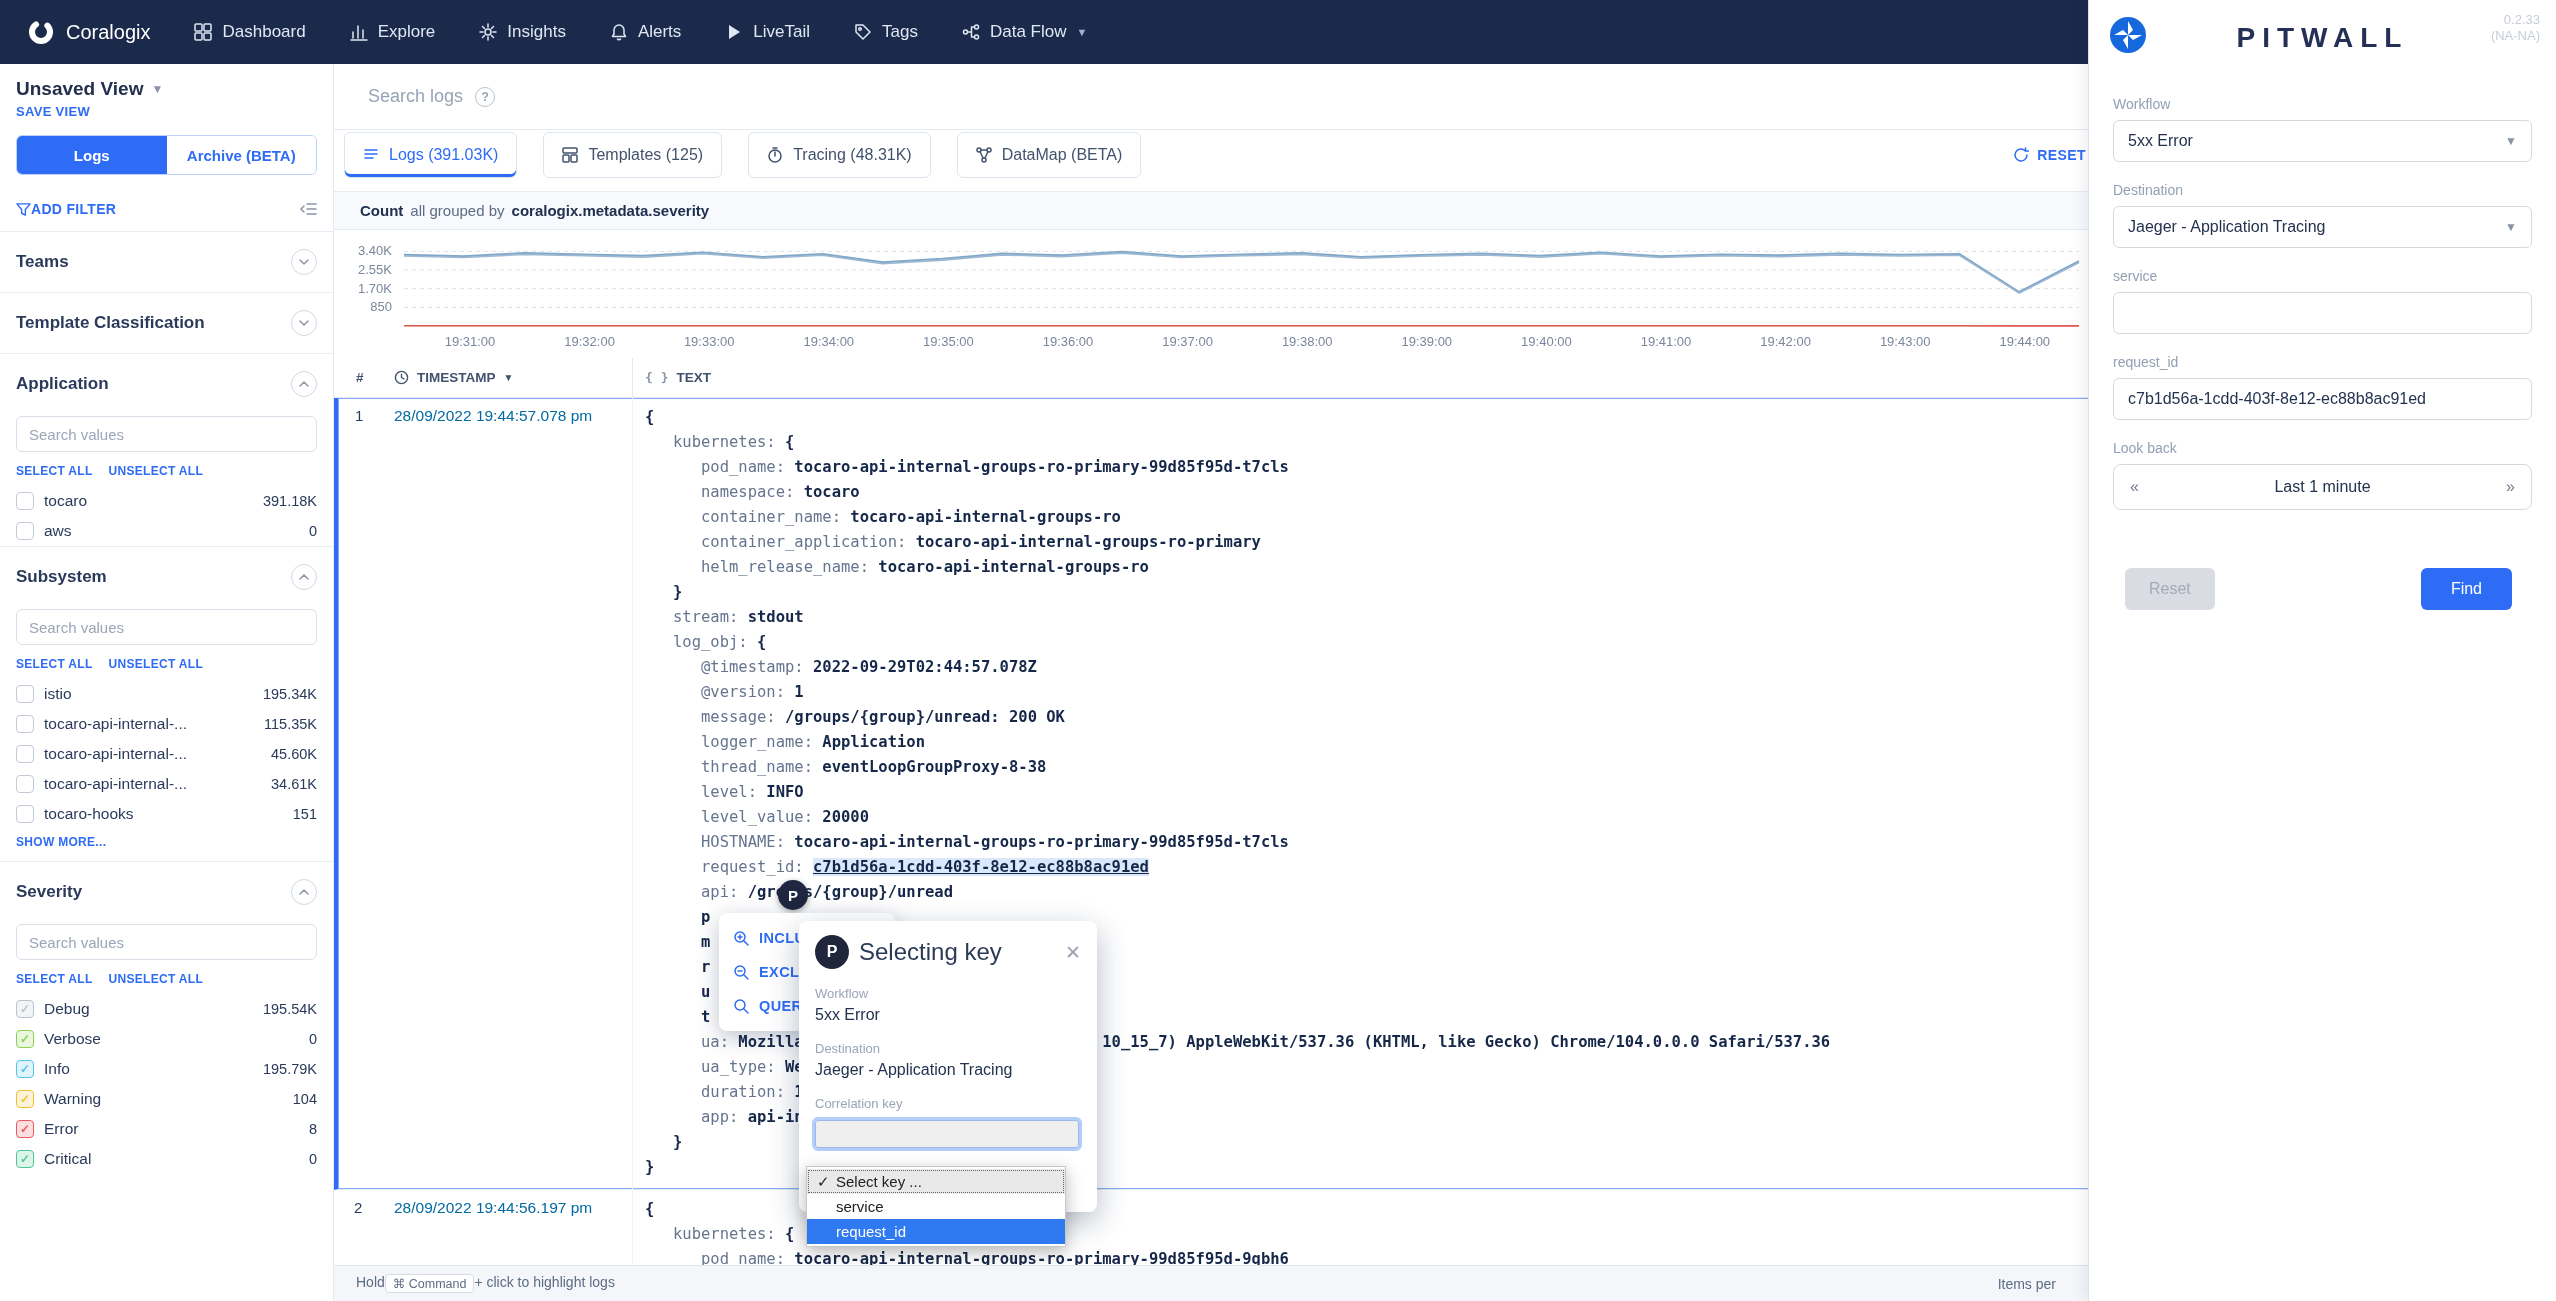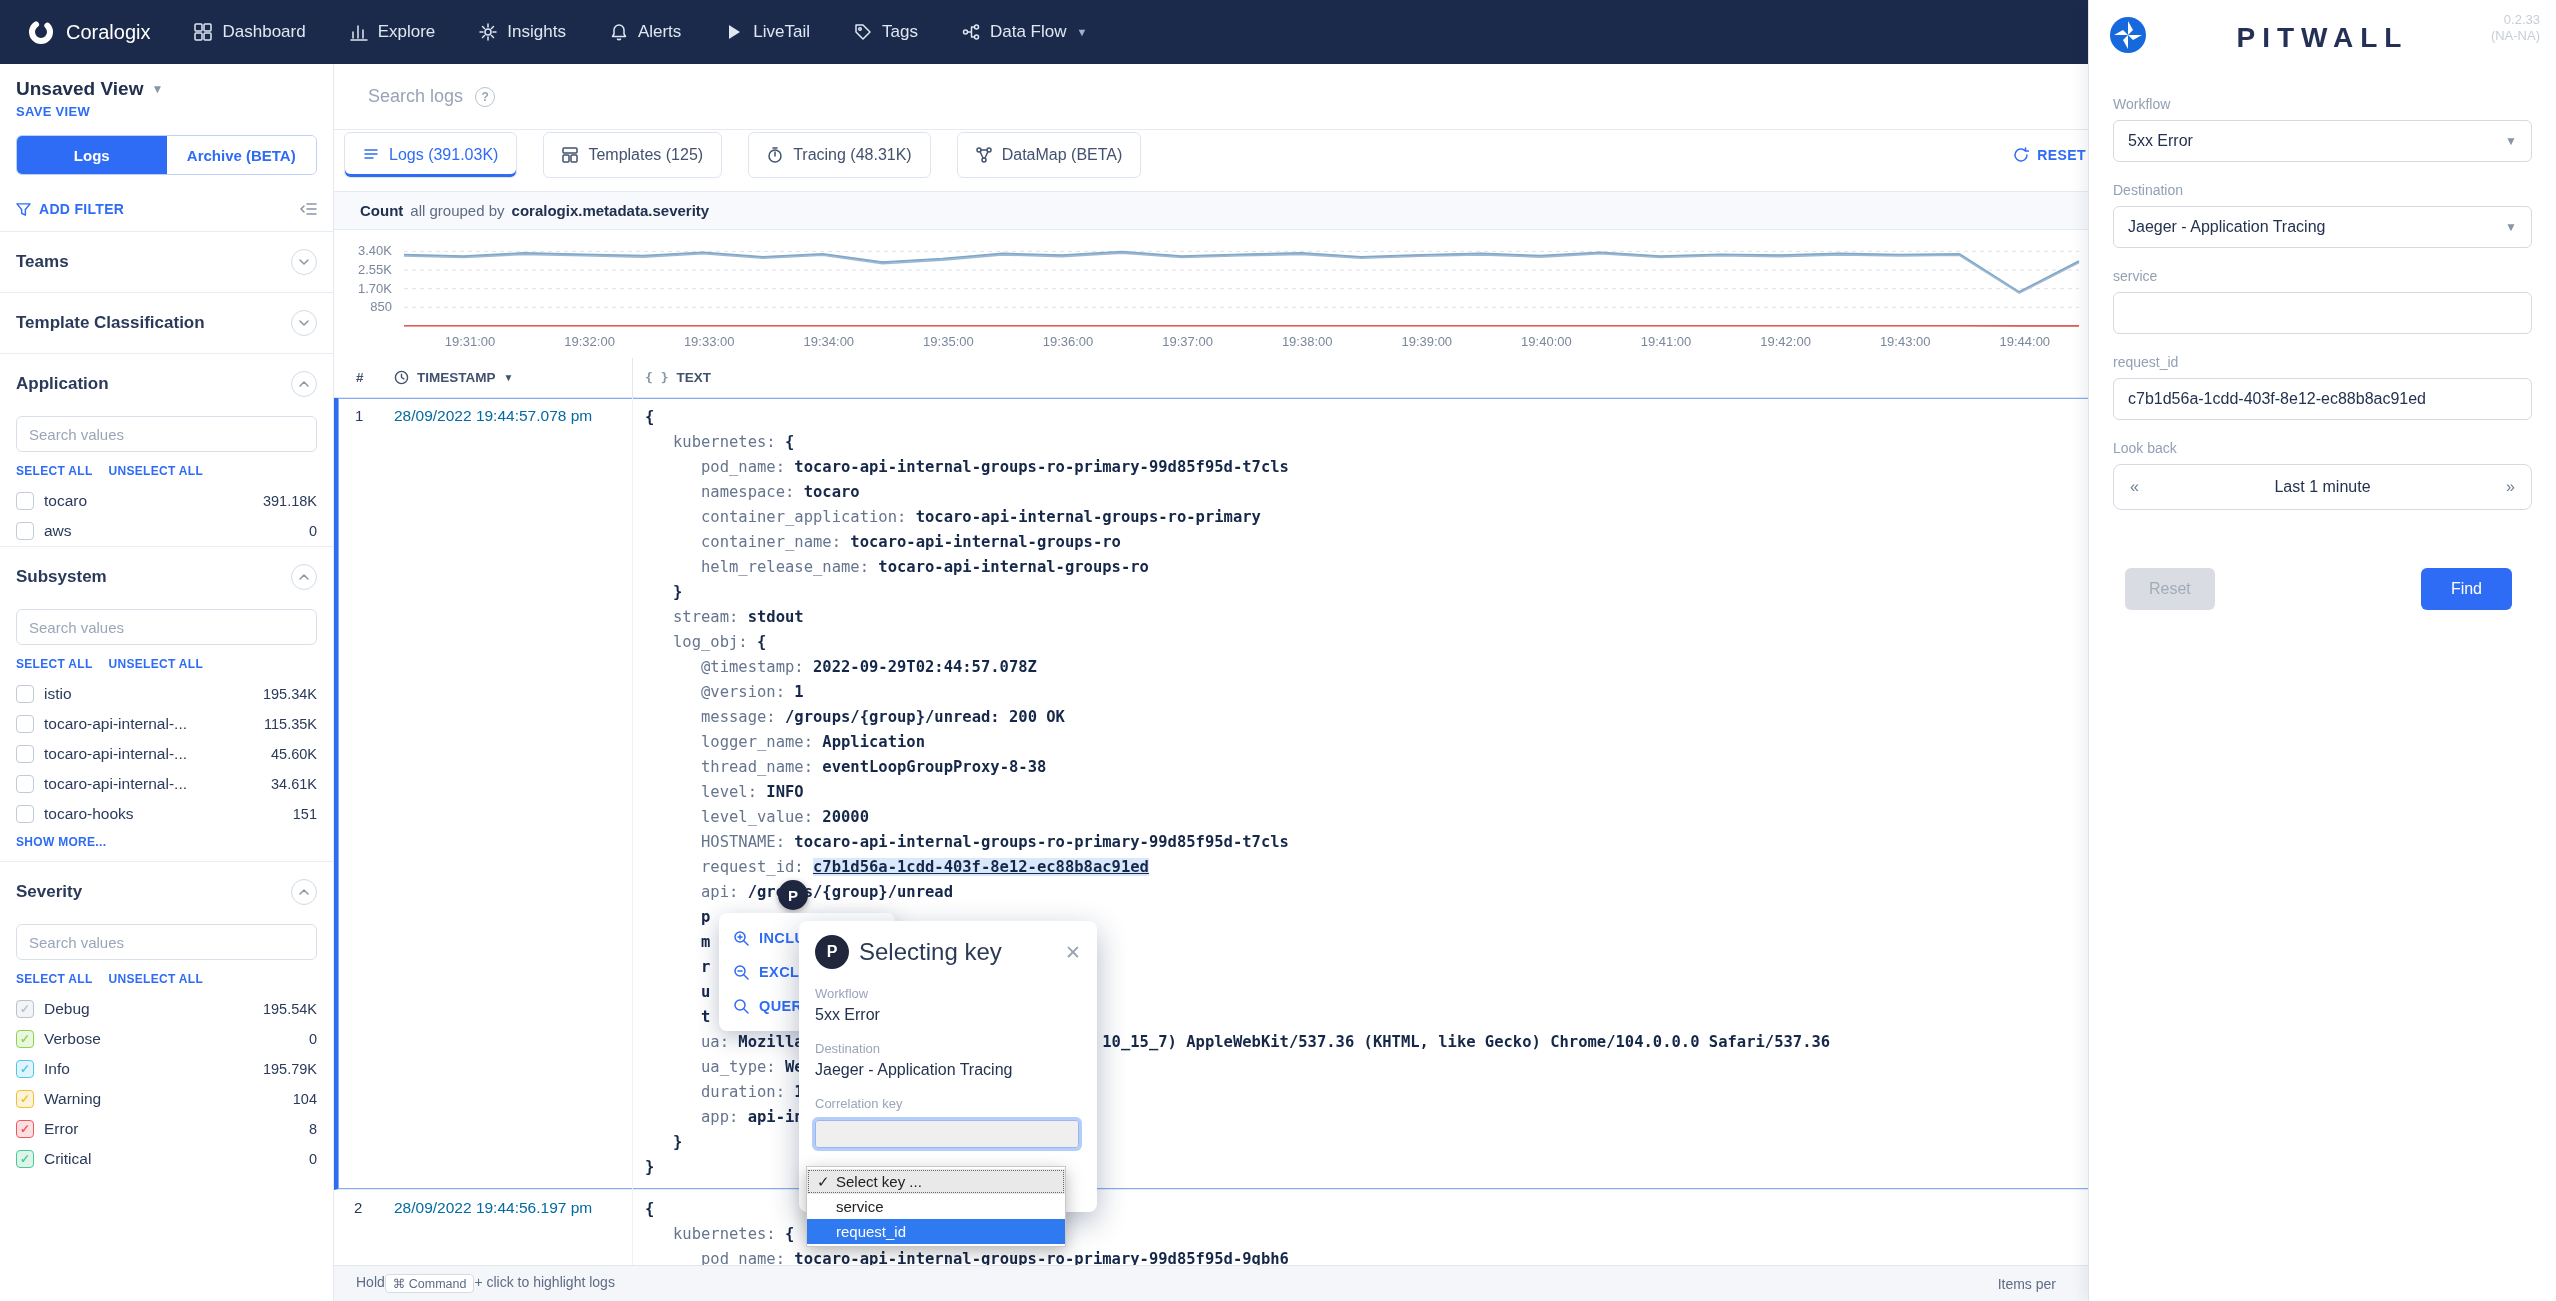--- a/index.html
+++ b/index.html
@@ -18,21 +18,21 @@
   
   .sidebar{position:absolute;left:0;top:64px;width:334px;bottom:0;background:#fff;border-right:1px solid #e4e9f0;overflow:hidden;z-index:4}
   .view-row{display:flex;align-items:center;gap:8px;padding:14px 16px 2px;font-size:19px;font-weight:700;color:#22304d}
   .view-caret{color:#8a95a8;font-size:12px}
   .save-view{padding:2px 16px 6px;font-size:13px;font-weight:700;color:#2f6cf6;letter-spacing:.3px}
   .seg-toggle{display:flex;margin:10px 16px 14px;border:1px solid #bdd1f8;border-radius:6px;overflow:hidden;height:40px}
   .seg{flex:1;display:flex;align-items:center;justify-content:center;font-size:15px;font-weight:600;cursor:pointer}
   .seg.active{background:#2f6cf6;color:#fff}
   .seg.inactive{background:#fff;color:#2f6cf6}
   .addfilter-row{display:flex;align-items:center;justify-content:space-between;padding:12px 16px 14px;border-bottom:1px solid #e8edf3}
-  .addfilter{display:flex;align-items:center;gap:8px;color:#2f6cf6;font-size:14px;font-weight:700;letter-spacing:.3px}
+  .addfilter{display:flex;align-items:center;color:#2f6cf6;font-size:14px;font-weight:700;letter-spacing:.3px}
   .collapse-btn{color:#8a95a8}
   .side-sec-header{display:flex;align-items:center;justify-content:space-between;padding:17px 16px;border-top:1px solid #e8edf3;cursor:pointer}
   .side-sec-header:first-child{border-top:none}
   .sec-title{font-size:17px;font-weight:600;color:#2a3a5a}
   .chev-circle{width:26px;height:26px;border:1px solid #d3dae4;border-radius:50%;display:flex;align-items:center;justify-content:center;color:#8a95a8}
   .search-box{margin:2px 16px 10px;height:36px;border:1px solid #d9dfe8;border-radius:6px;display:flex;align-items:center;padding:0 12px;color:#9aa6b8;font-size:15px}
   .sel-links{display:flex;gap:16px;padding:2px 16px 8px;font-size:12px;font-weight:700;color:#2f6cf6;letter-spacing:.3px}
   .filter-item{display:flex;align-items:center;gap:10px;padding:6px 16px;font-size:15.5px;color:#2a3a5a}
   .filter-count{margin-left:auto;font-size:14.5px;color:#2a3a5a}
   .cb{width:18px;height:18px;border:1.5px solid #c3cbd7;border-radius:4px;background:#fff;display:flex;align-items:center;justify-content:center;flex:none}
@@ -476,22 +476,22 @@
 
   <div class="rows" id="rows-mount">
       <div class="logrow selected">
         <div class="row-num">1</div>
         <div class="row-ts">28/09/2022 19:44:57.078 pm</div>
         <div class="row-text">
           <div class="log-line" style="padding-left: 0px;"><span class="lb">{</span></div>
           <div class="log-line" style="padding-left: 28px;"><span class="lk">kubernetes: </span><span class="lv">{</span></div>
           <div class="log-line" style="padding-left: 56px;"><span class="lk">pod_name: </span><span class="lv">tocaro-api-internal-groups-ro-primary-99d85f95d-t7cls</span></div>
           <div class="log-line" style="padding-left: 56px;"><span class="lk">namespace: </span><span class="lv">tocaro</span></div>
+          <div class="log-line" style="padding-left: 56px;"><span class="lk">container_name: </span><span class="lv">tocaro-api-internal-groups-ro</span></div>
           <div class="log-line" style="padding-left: 56px;"><span class="lk">container_application: </span><span class="lv">tocaro-api-internal-groups-ro-primary</span></div>
-          <div class="log-line" style="padding-left: 56px;"><span class="lk">container_name: </span><span class="lv">tocaro-api-internal-groups-ro</span></div>
           <div class="log-line" style="padding-left: 56px;"><span class="lk">helm_release_name: </span><span class="lv">tocaro-api-internal-groups-ro</span></div>
           <div class="log-line" style="padding-left: 28px;"><span class="lb">}</span></div>
           <div class="log-line" style="padding-left: 28px;"><span class="lk">stream: </span><span class="lv">stdout</span></div>
           <div class="log-line" style="padding-left: 28px;"><span class="lk">log_obj: </span><span class="lv">{</span></div>
           <div class="log-line" style="padding-left: 56px;"><span class="lk">@timestamp: </span><span class="lv">2022-09-29T02:44:57.078Z</span></div>
           <div class="log-line" style="padding-left: 56px;"><span class="lk">@version: </span><span class="lv">1</span></div>
           <div class="log-line" style="padding-left: 56px;"><span class="lk">message: </span><span class="lv">/groups/{group}/unread: 200 OK</span></div>
           <div class="log-line" style="padding-left: 56px;"><span class="lk">logger_name: </span><span class="lv">Application</span></div>
           <div class="log-line" style="padding-left: 56px;"><span class="lk">thread_name: </span><span class="lv">eventLoopGroupProxy-8-38</span></div>
           <div class="log-line" style="padding-left: 56px;"><span class="lk">level: </span><span class="lv">INFO</span></div>

